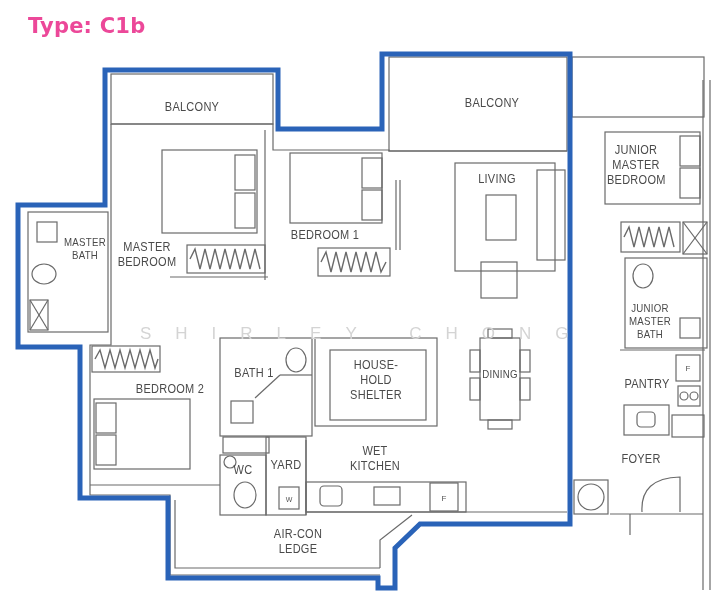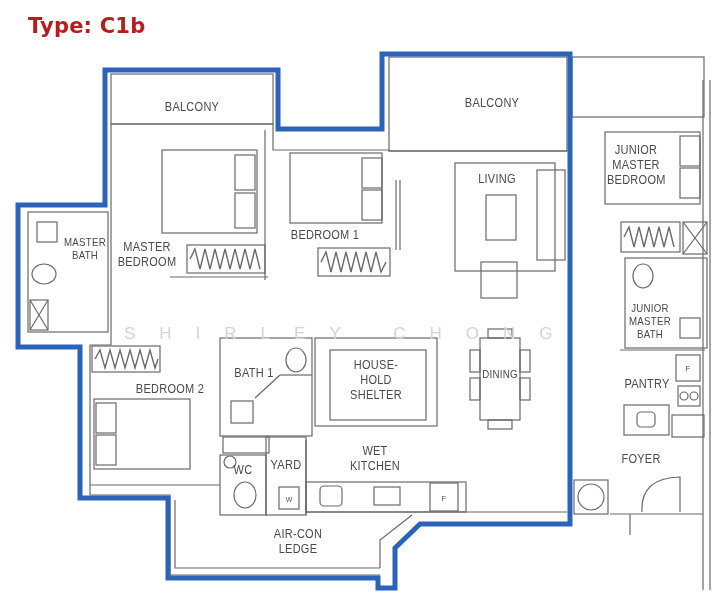--- a/index.html
+++ b/index.html
@@ -1,20 +1,20 @@
 <!DOCTYPE html>
 <html><head>
   <meta charset="utf-8">
   <style>
     html, body { margin: 0; padding: 0; background: #ffffff; }
     body { width: 721px; height: 600px; position: relative; overflow: hidden; font-family: "Liberation Sans", sans-serif; }
-    .title { position: absolute; left: 28px; top: 14px; font-family: "DejaVu Sans", sans-serif; font-weight: bold; font-size: 21px; color: #b91c1c; letter-spacing: 0.2px; }
+    .title { position: absolute; left: 28px; top: 14px; font-family: "DejaVu Sans", sans-serif; font-weight: bold; font-size: 21px; color: #ec4899; letter-spacing: 0.2px; }
     svg.plan { position: absolute; left: 0; top: 0; }
     .lbl { position: absolute; font-family: "Liberation Sans", sans-serif; font-size: 12.5px; color: #4a4a4a; text-align: center; line-height: 15px; letter-spacing: 0.3px; transform: scaleX(0.88); transform-origin: center; white-space: nowrap; }
-    .wm { position: absolute; left: 124px; top: 324px; width: 440px; font-size: 17px; color: #d4d4d4; letter-spacing: 24px; white-space: nowrap; font-family: "Liberation Sans", sans-serif; }
+    .wm { position: absolute; left: 140px; top: 324px; width: 440px; font-size: 17px; color: #d4d4d4; letter-spacing: 24px; white-space: nowrap; font-family: "Liberation Sans", sans-serif; }
   </style>
 </head>
 <body>
 
 <div class="title">Type: C1b</div>
 
 <svg class="plan" width="721" height="600" viewBox="0 0 721 600" xmlns="http://www.w3.org/2000/svg">
   <g fill="none" stroke="#6a6a6a" stroke-width="1.2">
 
     <rect x="111" y="74" width="162" height="50"></rect>

